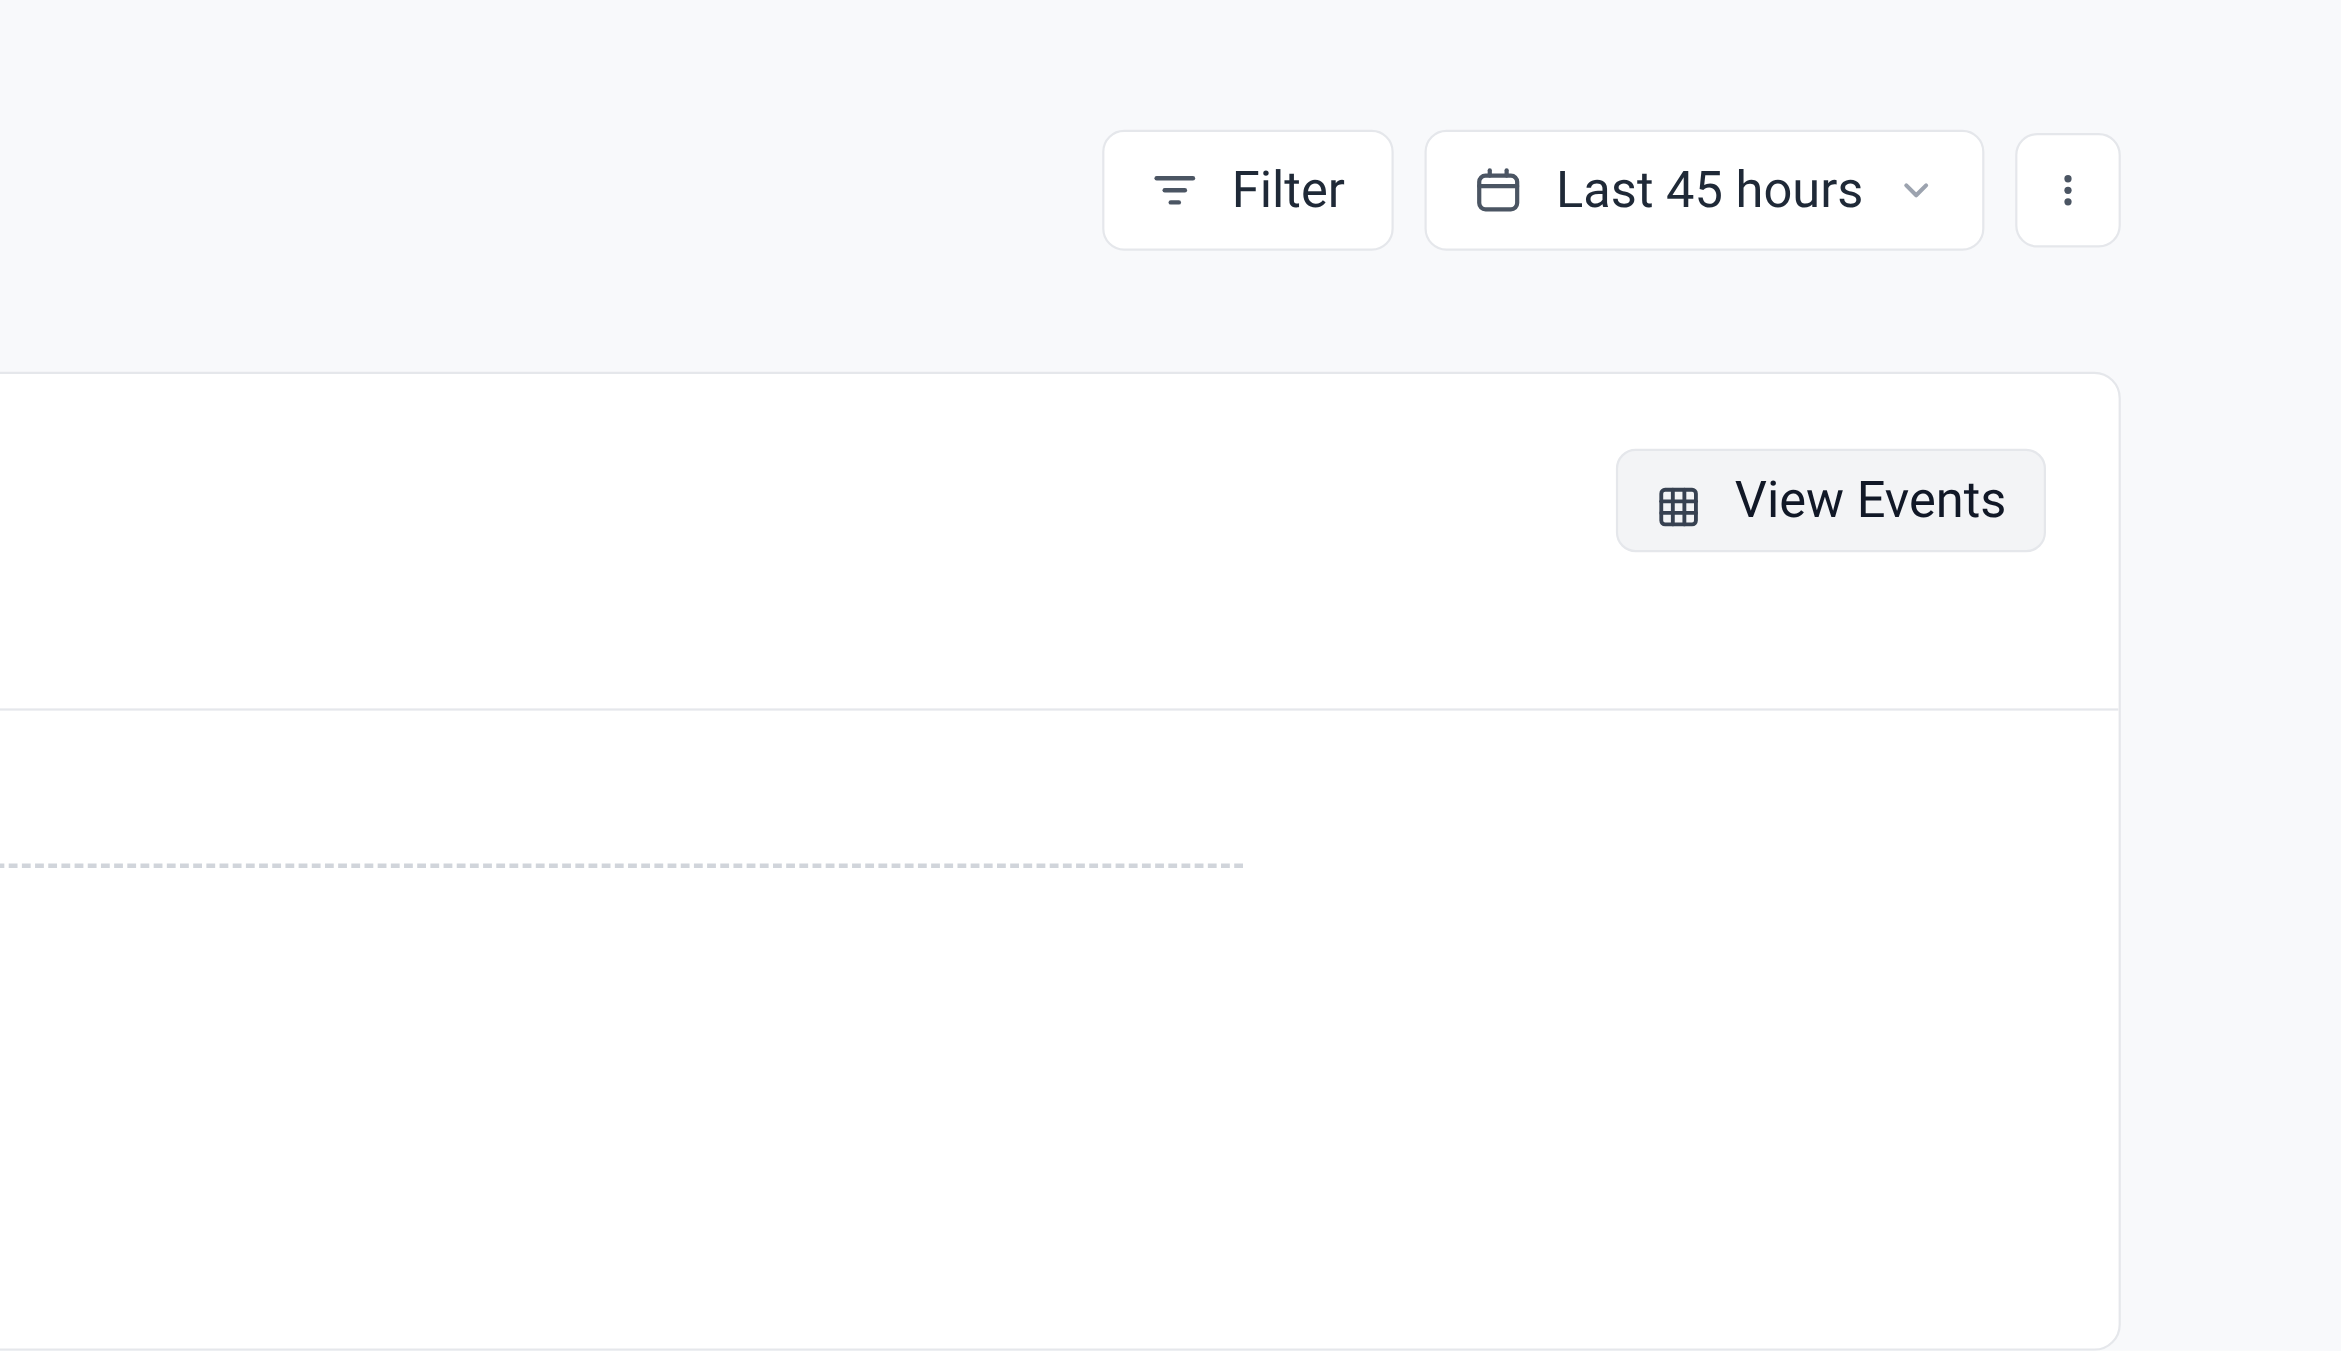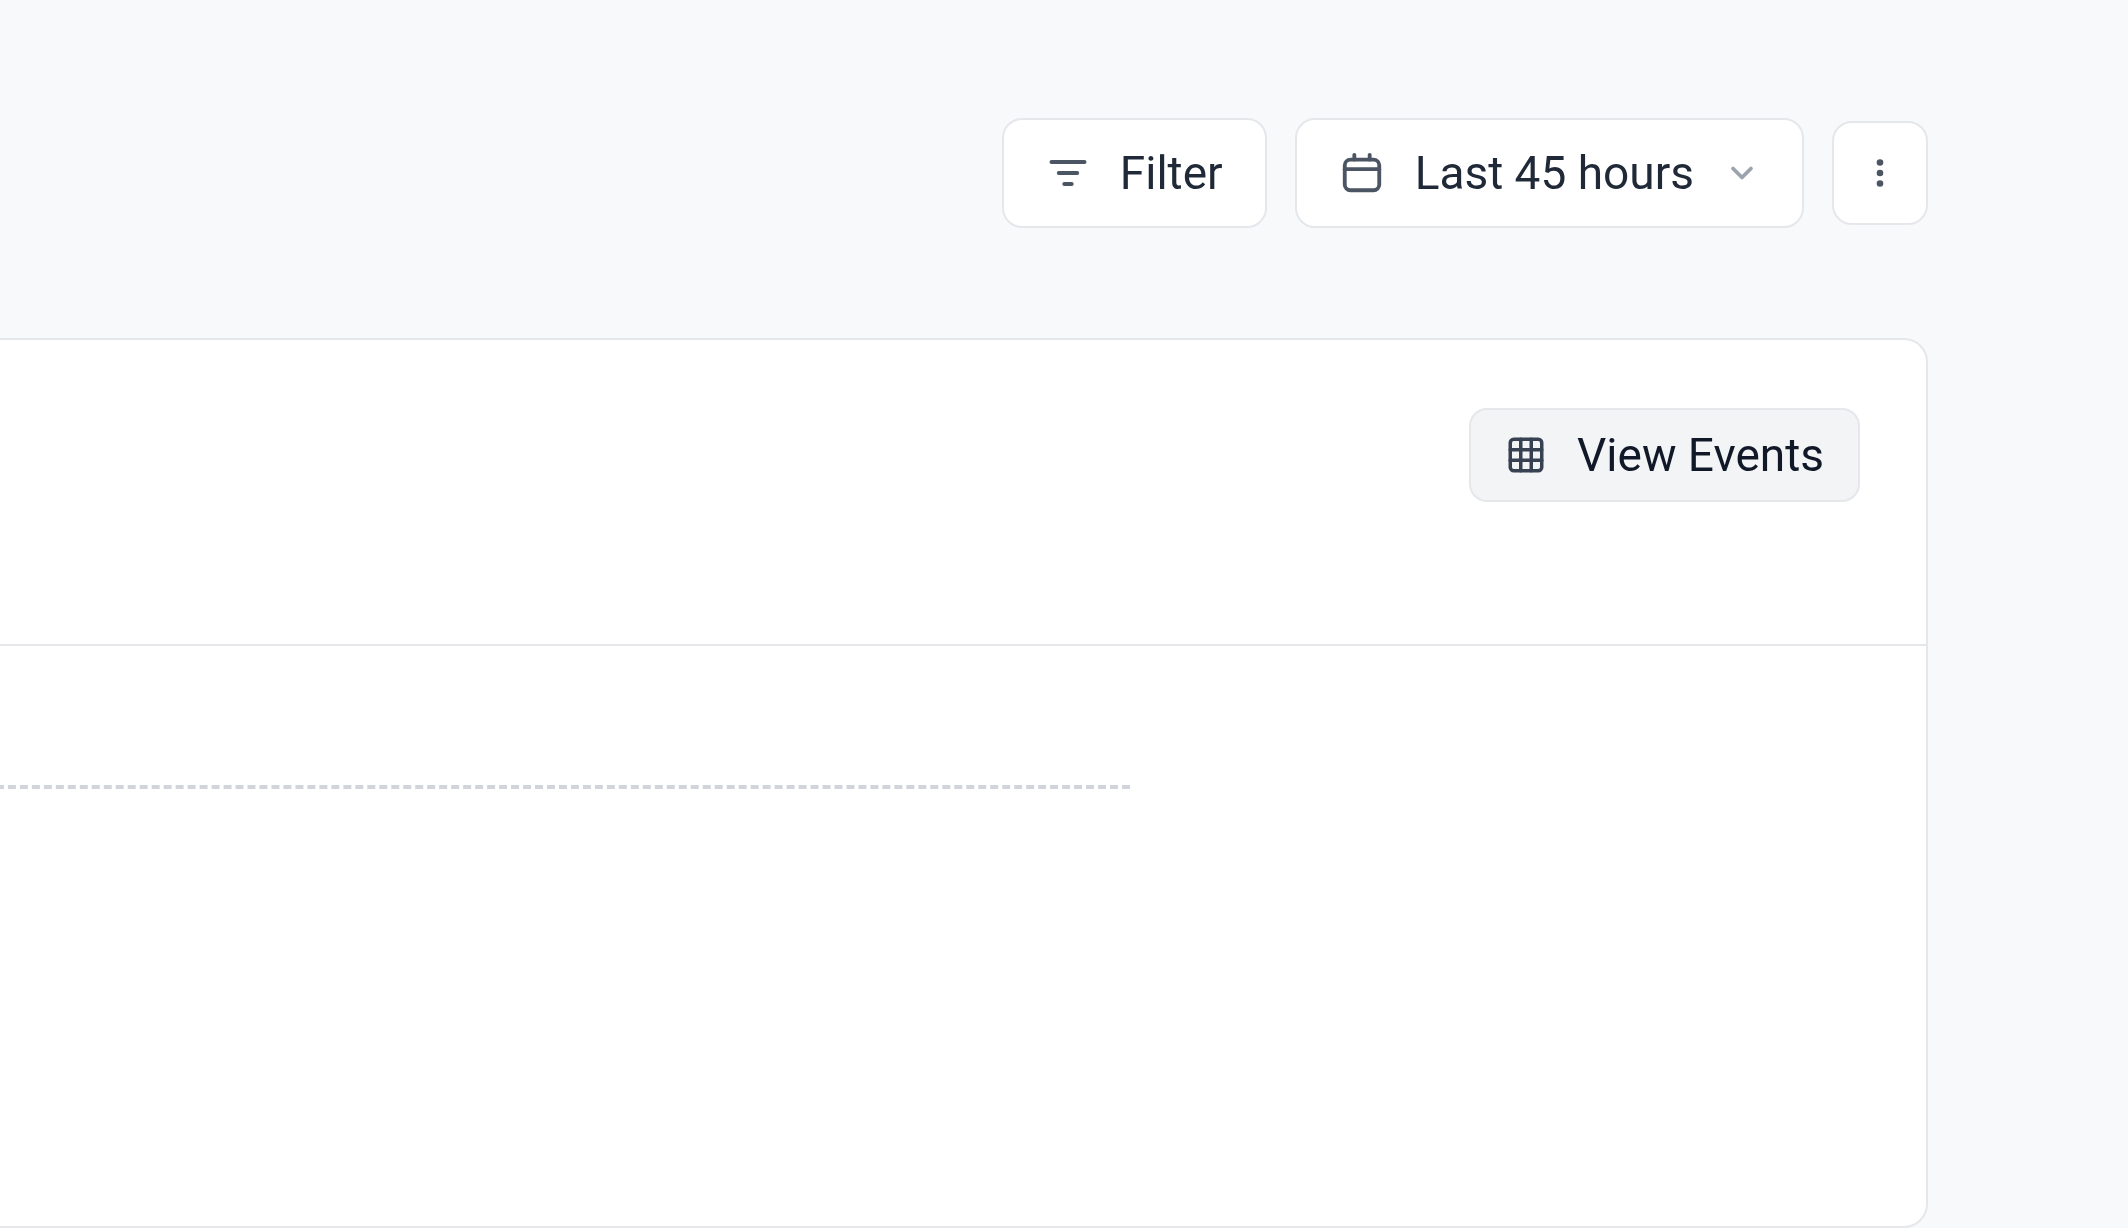--- a/index.html
+++ b/index.html
@@ -69,21 +69,21 @@
       position: relative;
       height: 306px;
       border-bottom: 2px solid #e5e7eb;
     }
     
     .view-events-btn {
       position: absolute;
       top: 68px;
       right: 66px;
       display: inline-flex;
-      align-items: center;
+      align-items: flex-end;
       gap: 30px;
       background: #f3f4f6;
       border: 2px solid #e5e7eb;
       border-radius: 18px;
       padding: 18px 34px;
       font-size: 46px;
       color: #111827;
       cursor: pointer;
       font-family: inherit;
     }

